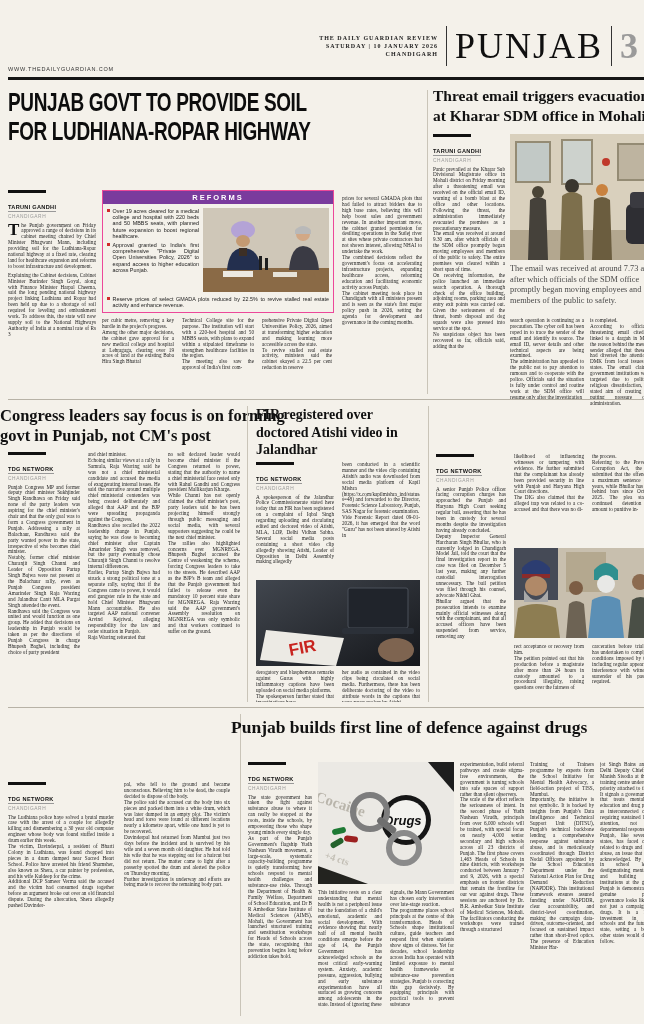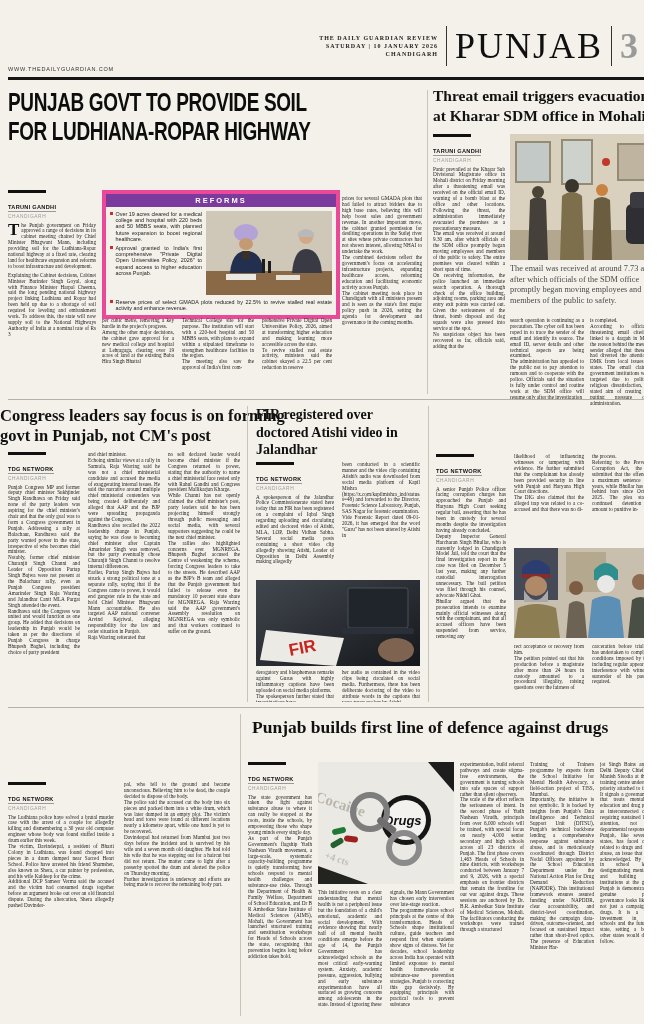--- a/index.html
+++ b/index.html
@@ -18,21 +18,21 @@
   .rule-thick{background:#161616;}
   .rule-thin{background:#b7b2a6;}
   .vrule{background:#c9c4b8;width:1px;}
   .masthead-small{font-family:"Liberation Serif",serif;font-weight:bold;font-size:6px;line-height:8px;
                   letter-spacing:1px;text-align:right;color:#222;}
   .section-title{font-family:"Liberation Serif",serif;font-size:36px;line-height:36px;letter-spacing:2px;color:#101010;}
   .page-num{font-family:"Liberation Serif",serif;font-size:36px;line-height:36px;color:#9a9a9a;font-weight:bold;}
   .website{font-family:"Liberation Sans",sans-serif;font-size:5.5px;letter-spacing:.8px;color:#333;}
   .subhead{font-size:12px;line-height:15.5px;color:#3c3c3c;}
   .dropcap{float:left;font-size:17px;line-height:14px;font-weight:bold;padding-right:2px;color:#111;}
-  .reforms-box{border:4px solid #ec4899;}
+  .reforms-box{border:1px solid #ec4899;}
   .reforms-head{height:13px;background:#7a3b9d;color:#fff;text-align:center;
                 font-family:"Liberation Sans",sans-serif;font-weight:bold;font-size:7.5px;line-height:13px;letter-spacing:2px;}
   .reforms-body{display:flex;padding:4px;gap:4px;}
   .bullets{width:92px;display:flex;flex-direction:column;gap:3px;}
   .bullet{display:flex;gap:2.5px;font-size:5.4px;line-height:6.2px;text-align:justify;
           font-family:"Liberation Sans",sans-serif;color:#222;}
   .sq{flex:0 0 3px;width:3px;height:3px;background:#cf2b2b;margin-top:1px;}
   .caption{font-size:8.3px;line-height:10.5px;color:#4a4a4a;}
   .photo{display:block;}
 </style>
@@ -267,21 +267,21 @@
 The victim, Davinderpal, a resident of Bharti Colony in Ludhiana, was found chopped into pieces in a drum dumped near Sacred Heart School. Police have arrested his friend Shamsher, also known as Shera, a car painter by profession, and his wife Kuldeep for the crime.
 Additional DCP Sameer Verma said the accused and the victim had consumed drugs together before an argument broke out over an old financial dispute. During the altercation, Shera allegedly pushed Davinder-</div>
   </div>
   <div class="abs body col" style="left:124px;top:782px;width:106px;height:234px;">pal, who fell to the ground and became unconscious. Believing him to be dead, the couple decided to dispose of the body.
 The police said the accused cut the body into six pieces and packed them into a white drum, which was later dumped in an empty plot. The victim's head and torso were found at different locations nearly a kilometre apart, while one hand is yet to be recovered.
 Davinderpal had returned from Mumbai just two days before the incident and is survived by his wife and a seven month old daughter. He had told his wife that he was stepping out for a haircut but did not return. The matter came to light after a passerby spotted the drum and alerted the police on Thursday morning.
 Further investigation is underway and efforts are being made to recover the remaining body part.</div>
 
   <div class="abs vrule" style="left:240px;top:714px;height:302px;"></div>
 
-  <div class="abs hl-serif" style="left:252px;top:716px;width:418px;font-size:17.5px;line-height:22px;font-weight:700;">Punjab builds first line of defence against drugs</div>
+  <div class="abs hl-serif" style="left:231px;top:716px;width:418px;font-size:17.5px;line-height:22px;font-weight:700;">Punjab builds first line of defence against drugs</div>
 
   <div class="abs col" style="left:248px;top:762px;width:64px;height:254px;">
     <div class="byline">
       <div class="byline-bar"></div>
       <div class="byline-name">TDG NETWORK</div>
       <div class="byline-city">CHANDIGARH</div>
     </div>
     <div class="body">The state government has taken the fight against substance abuse to where it can really be stopped at the roots, inside the schools, by empowering those who shape young minds every single day.
 As part of the Punjab Government's flagship Yudh Nashean Virudh movement, a large-scale, systematic capacity-building programme is quietly transforming how schools respond to mental health challenges and substance-use risks. Through the Department of Health &amp; Family Welfare, Department of School Education, and Dr B R Ambedkar State Institute of Medical Sciences (AIMS), Mohali, the Government has launched structured training and sensitisation workshops for Heads of Schools across the state, recognising that prevention begins long before addiction takes hold.</div>
   </div>

